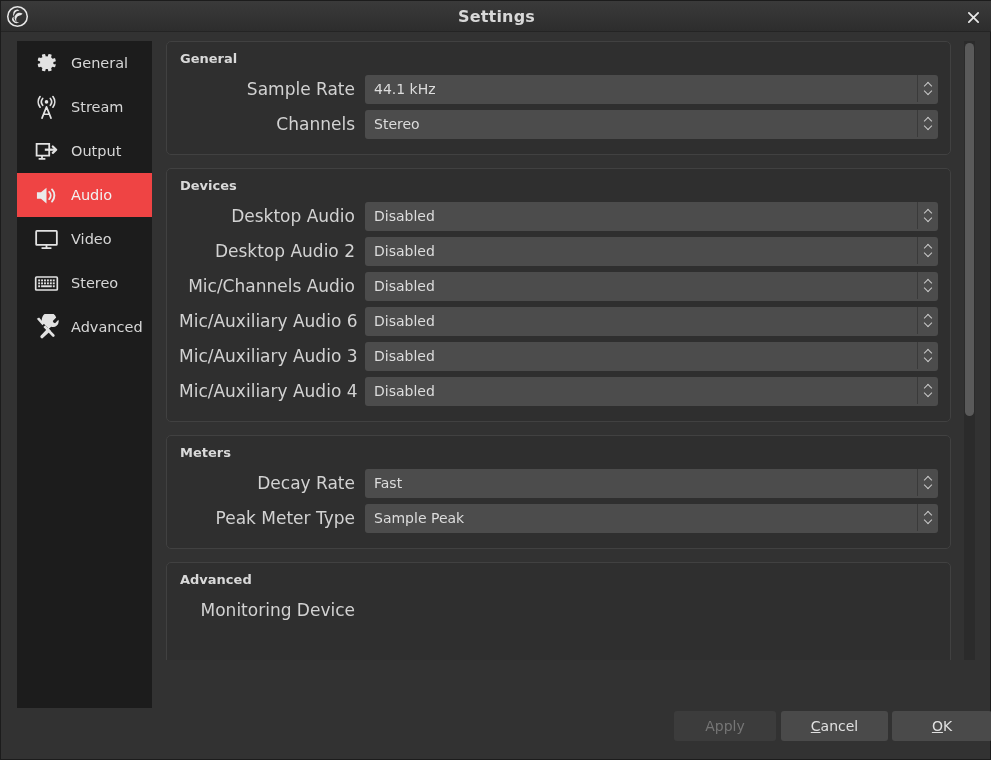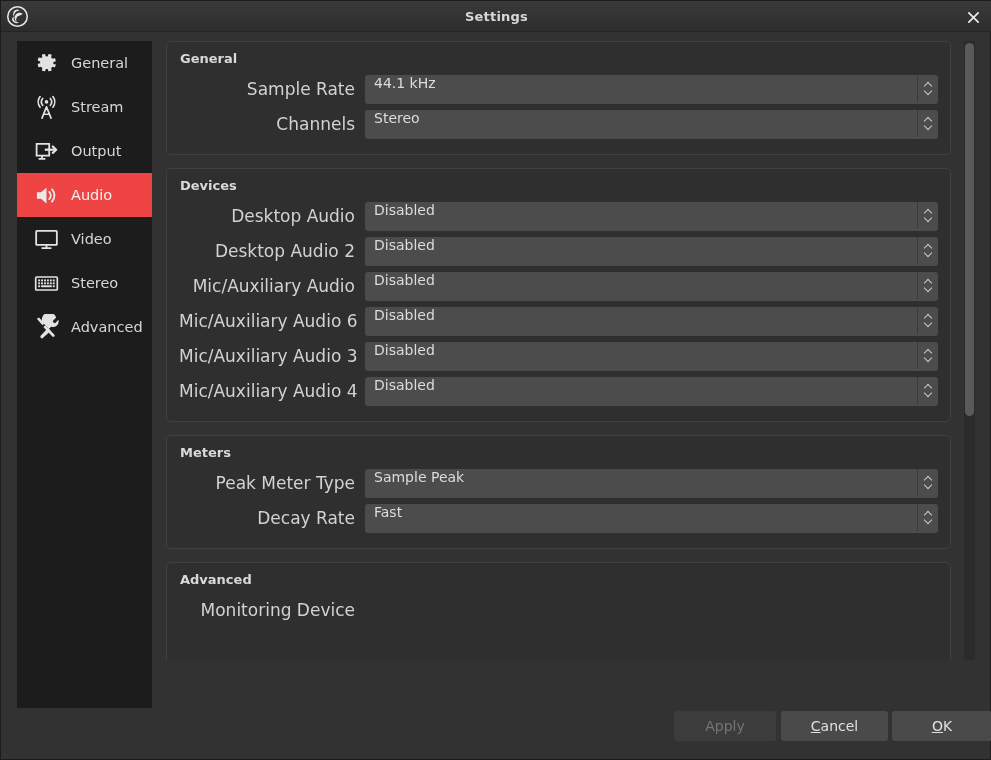--- a/index.html
+++ b/index.html
@@ -27,21 +27,21 @@
   #obs-logo {
     position: absolute; left: 5px; top: 4px;
     width: 23px; height: 23px;
   }
   #title-text {
     position: absolute; left: 0; top: 0;
     width: 991px; height: 31px;
     line-height: 31px;
     text-align: center;
     color: #d8d8d8;
-    font-size: 13px;
+    font-size: 16px;
     font-weight: bold;
     letter-spacing: .2px;
   }
   #close-btn {
     position: absolute; right: 6px; top: 5px;
     width: 26px; height: 22px;
     display: flex; align-items: center; justify-content: center;
     color: #e8e8e8;
     font-size: 15px;
     line-height: 1;
@@ -116,21 +116,21 @@
     font-size: 17px;
     white-space: nowrap;
   }
   .combo {
     position: relative;
     flex: 1 1 auto;
     height: 29px;
     background: #4c4c4c;
     border-radius: 3px;
     display: flex;
-    align-items: flex-start;
+    align-items: center;
     cursor: pointer;
   }
   .combo-value {
     padding-left: 9px;
     color: #dcdcdc;
     font-size: 14px;
     white-space: nowrap;
     overflow: hidden;
   }
   .combo-arrows {
@@ -369,21 +369,21 @@
           <div class="row-label">Desktop Audio 2</div>
           <div class="combo">
             <span class="combo-value">Disabled</span>
             <span class="combo-arrows">
                 <i class="chev up"></i>
                 <i class="chev down"></i>
               </span>
           </div>
         </div>
         <div class="row">
-          <div class="row-label">Mic/Auxiliary Audio</div>
+          <div class="row-label">Mic/Channels Audio</div>
           <div class="combo">
             <span class="combo-value">Disabled</span>
             <span class="combo-arrows">
                 <i class="chev up"></i>
                 <i class="chev down"></i>
               </span>
           </div>
         </div>
         <div class="row">
           <div class="row-label">Mic/Auxiliary Audio 6</div>
@@ -413,33 +413,33 @@
                 <i class="chev up"></i>
                 <i class="chev down"></i>
               </span>
           </div>
         </div>
       </div>
 
       <div class="group">
         <div class="group-title">Meters</div>
         <div class="row">
+          <div class="row-label">Decay Rate</div>
+          <div class="combo">
+            <span class="combo-value">Fast</span>
+            <span class="combo-arrows">
+                <i class="chev up"></i>
+                <i class="chev down"></i>
+              </span>
+          </div>
+        </div>
+        <div class="row">
           <div class="row-label">Peak Meter Type</div>
           <div class="combo">
             <span class="combo-value">Sample Peak</span>
-            <span class="combo-arrows">
-                <i class="chev up"></i>
-                <i class="chev down"></i>
-              </span>
-          </div>
-        </div>
-        <div class="row">
-          <div class="row-label">Decay Rate</div>
-          <div class="combo">
-            <span class="combo-value">Fast</span>
             <span class="combo-arrows">
                 <i class="chev up"></i>
                 <i class="chev down"></i>
               </span>
           </div>
         </div>
       </div>
 
       <div class="group" style="padding-bottom:38px;">
         <div class="group-title">Advanced</div>

